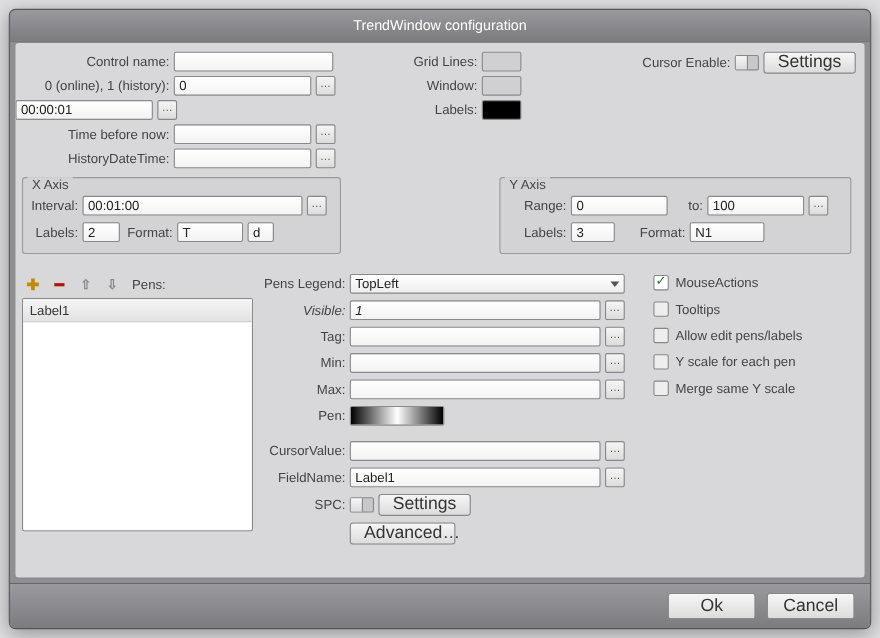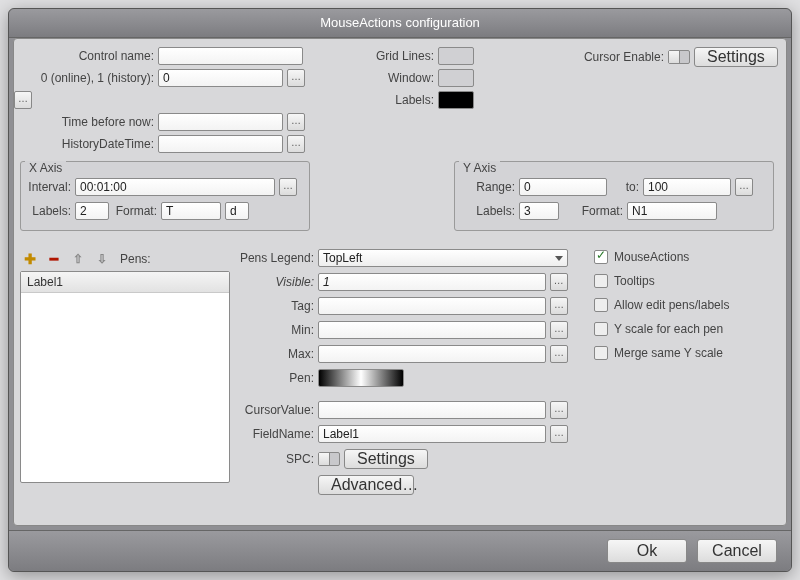--- a/index.html
+++ b/index.html
@@ -222,35 +222,36 @@
     width: 80px;
     height: 24px;
     line-height: 22px;
   }
 </style>
 </head>
 <body>
 
 <div class="dialog">
   <div class="titlebar">
-    <span>MouseActions configuration</span>
+    <span>TrendWindow configuration</span>
   </div>
 
   <div class="content">
 
     <div class="row" style="left:0;top:8px;width:300px;">
       <span class="lbl" style="width:140px">Control name:</span>
       <div class="field" style="width:145px"></div>
     </div>
     <div class="row" style="left:0;top:30px;width:300px;">
       <span class="lbl" style="width:140px">0 (online), 1 (history):</span>
       <div class="field" style="width:125px">0</div>
       <div class="btn-small"></div>
     </div>
     <div class="row" style="left:0;top:52px;width:300px;">
+      <div class="field" style="width:125px">00:00:01</div>
       <div class="btn-small"></div>
     </div>
     <div class="row" style="left:0;top:74px;width:300px;">
       <span class="lbl" style="width:140px">Time before now:</span>
       <div class="field" style="width:125px"></div>
       <div class="btn-small"></div>
     </div>
     <div class="row" style="left:0;top:96px;width:300px;">
       <span class="lbl" style="width:140px">HistoryDateTime:</span>
       <div class="field" style="width:125px"></div>
@@ -298,21 +299,21 @@
         <span class="lbl" style="width:60px">Range:</span>
         <div class="field" style="width:88px">0</div>
         <span class="lbl" style="width:28px">to:</span>
         <div class="field" style="width:88px">100</div>
         <div class="btn-small"></div>
       </div>
       <div class="row" style="left:0;top:40px;">
         <span class="lbl" style="width:60px">Labels:</span>
         <div class="field" style="width:40px">3</div>
         <span class="lbl" style="width:60px">Format:</span>
-        <div class="field" style="width:90px">N1</div>
+        <div class="field" style="width:68px">N1</div>
       </div>
     </div>
 
     <div class="row" style="left:6px;top:210px;">
       <span class="icon-btn add">✚</span>
       <span class="icon-btn rem">━</span>
       <span class="icon-btn arrow">⇧</span>
       <span class="icon-btn arrow">⇩</span>
       <span class="lbl" style="width:36px;text-align:left;margin-left:4px">Pens:</span>
     </div>

